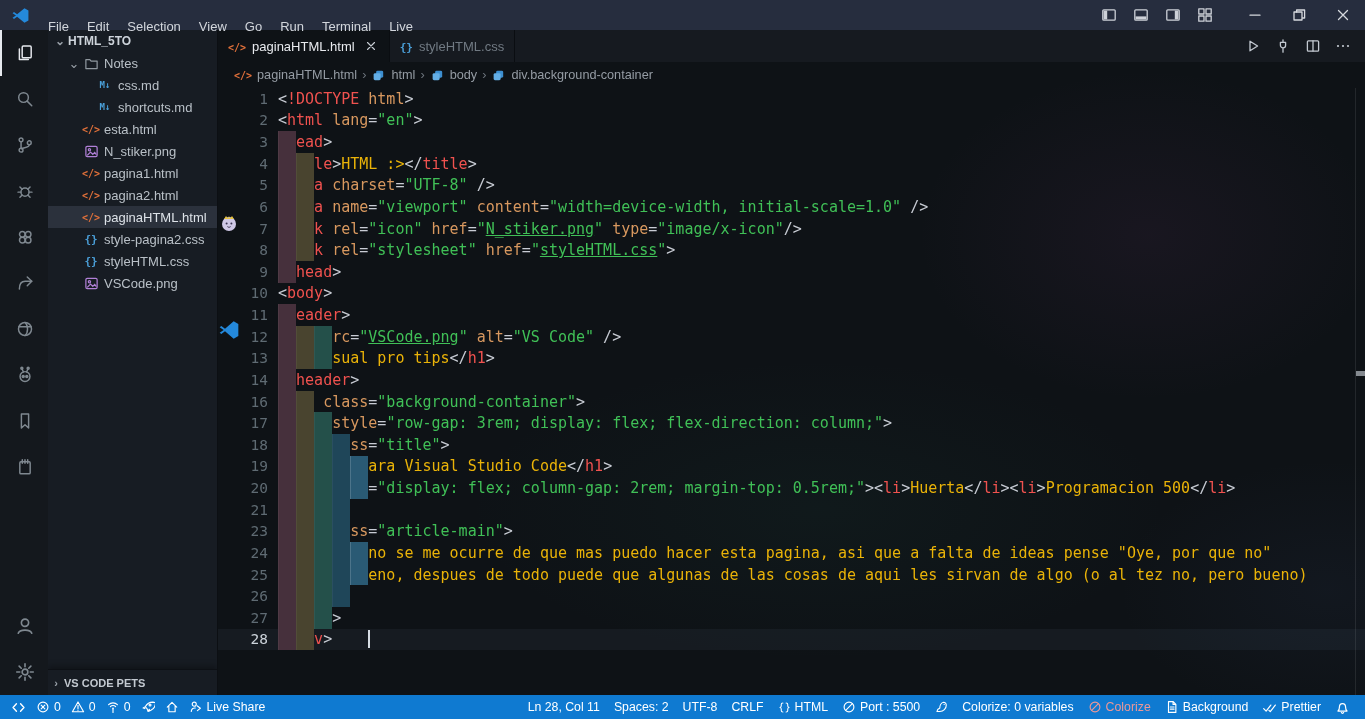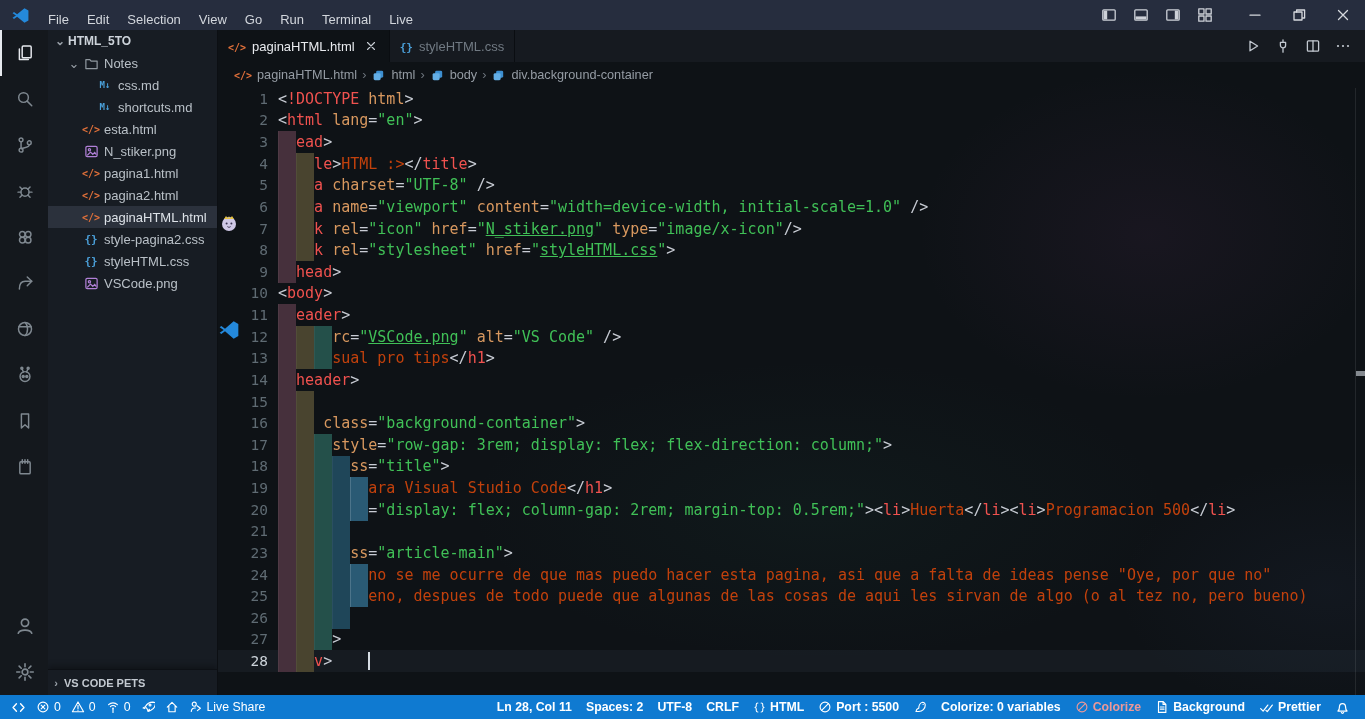--- a/index.html
+++ b/index.html
@@ -6,21 +6,21 @@
   html,body { width:1365px; height:719px; overflow:hidden; }
   body { position:relative; background:#0e1216; font-family:"Liberation Sans",sans-serif;
          color:#cfd3d9; font-size:13px; -webkit-font-smoothing:antialiased; }
   svg { display:block; }
 
   
   .titlebar { position:absolute; left:0; top:0; width:1365px; height:30px; background:#262d3e;
               display:flex; align-items:center; z-index:30; }
   .tb-logo { padding:0 10px 0 12px; }
   .menu { display:flex; align-items:center; }
-  .menu-item { padding:5px 9px; height:30px; line-height:30px; color:#d2d6dc; cursor:default; }
+  .menu-item { padding:12px 9px; height:30px; line-height:30px; color:#d2d6dc; cursor:default; }
   .tb-title { position:absolute; left:0; right:0; text-align:center; color:#c6cbd4; pointer-events:none; font-size:12.7px; }
   .tb-right { margin-left:auto; display:flex; align-items:center; height:30px; }
   .tb-layout { display:flex; align-items:center; gap:16px; padding-right:20px; color:#cdd1d8; }
   .win-btn { width:44px; height:30px; display:flex; align-items:center; justify-content:center; color:#d6d9de; }
 
   
   .activitybar { position:absolute; left:0; top:30px; bottom:24px; width:48px; background:#14181d; z-index:20;
                  display:flex; flex-direction:column; }
   .ab-icon { width:48px; height:46px; display:flex; align-items:center; justify-content:center;
              color:#7f8890; border-left:2px solid transparent; }
@@ -72,33 +72,33 @@
   .line.cur .ln { color:#ccd3da; }
   .lc { position:relative; padding-left:10px; height:100%; display:flex; align-items:center; flex:1; overflow:hidden; }
   .bar { position:absolute; top:0; bottom:0; width:2ch; border-left:1px solid rgba(255,255,255,.05); }
   .b0 { background:#46303c; } .b1 { background:#49442f; } .b2 { background:#24504a; }
   .b3 { background:#1f4659; } .b4 { background:#2a5a74; border-left-color:rgba(255,255,255,.16); }
   .tok-p   { color:#c8ccd4; }
   .tok-tag { color:#f0524f; }
   .tok-attr{ color:#d8985f; }
   .tok-str { color:#40c057; }
   .tok-link{ color:#40c057; text-decoration:underline; }
-  .tok-txt { color:#c2410c; }
+  .tok-txt { color:#eab308; }
   .caret { position:absolute; width:2px; height:18px; background:#d7dde4; }
 
   .scroll-sep { position:absolute; top:58px; bottom:0; right:9px; width:1px; background:rgba(255,255,255,.09); }
   .scroll-mark { position:absolute; right:0; width:9px; height:5px; background:#9aa0a6; opacity:.85; }
 
   
   .statusbar { position:absolute; left:0; right:0; bottom:0; height:24px; background:#0f7ad1; color:#fff;
                display:flex; align-items:center; font-size:12.3px; z-index:40; padding:0 8px 0 6px; }
   .sb-group { display:flex; align-items:center; height:24px; }
   .sb-item { display:flex; align-items:center; gap:4px; padding:0 5px; height:24px; white-space:nowrap; }
   .sb-right { margin-left:auto; display:flex; align-items:center; }
-  .sb-right .sb-item { padding:8px 7px;font-weight:bold; }
+  .sb-right .sb-item { padding:8px 7px; }
 </style>
 </head>
 <body>
 
 <div class="titlebar">
   <span class="tb-logo">
       <svg width="17" height="17" viewBox="0 0 30 30">
         <path fill="#2489db" d="M22 2 L9 13 3.5 9 1 11 7 15 1 19 3.5 21 9 17 22 28 29 24 V6 Z"></path>
       </svg>
     </span>
@@ -443,21 +443,20 @@
       <div class="line"><span class="ln">5</span><span class="lc"><span class="bar b0" style="left: calc(0ch + 10px);"></span><span class="bar b1" style="left: calc(2ch + 10px);"></span>    <span class="tok-p">&lt;</span><span class="tok-tag">meta</span><span class="tok-attr"> charset</span><span class="tok-p">=</span><span class="tok-str">"UTF-8"</span><span class="tok-p"> /&gt;</span></span></div>
       <div class="line"><span class="ln">6</span><span class="lc"><span class="bar b0" style="left: calc(0ch + 10px);"></span><span class="bar b1" style="left: calc(2ch + 10px);"></span>    <span class="tok-p">&lt;</span><span class="tok-tag">meta</span><span class="tok-attr"> name</span><span class="tok-p">=</span><span class="tok-str">"viewport"</span><span class="tok-attr"> content</span><span class="tok-p">=</span><span class="tok-str">"width=device-width, initial-scale=1.0"</span><span class="tok-p"> /&gt;</span></span></div>
       <div class="line"><span class="ln">7</span><span class="lc"><span class="bar b0" style="left: calc(0ch + 10px);"></span><span class="bar b1" style="left: calc(2ch + 10px);"></span>    <span class="tok-p">&lt;</span><span class="tok-tag">link</span><span class="tok-attr"> rel</span><span class="tok-p">=</span><span class="tok-str">"icon"</span><span class="tok-attr"> href</span><span class="tok-p">=</span><span class="tok-str">"</span><span class="tok-link">N_stiker.png</span><span class="tok-str">"</span><span class="tok-attr"> type</span><span class="tok-p">=</span><span class="tok-str">"image/x-icon"</span><span class="tok-p">/&gt;</span></span></div>
       <div class="line"><span class="ln">8</span><span class="lc"><span class="bar b0" style="left: calc(0ch + 10px);"></span><span class="bar b1" style="left: calc(2ch + 10px);"></span>    <span class="tok-p">&lt;</span><span class="tok-tag">link</span><span class="tok-attr"> rel</span><span class="tok-p">=</span><span class="tok-str">"stylesheet"</span><span class="tok-attr"> href</span><span class="tok-p">=</span><span class="tok-str">"</span><span class="tok-link">styleHTML.css</span><span class="tok-str">"</span><span class="tok-p">&gt;</span></span></div>
       <div class="line"><span class="ln">9</span><span class="lc"><span class="bar b0" style="left: calc(0ch + 10px);"></span>  <span class="tok-p">&lt;/</span><span class="tok-tag">head</span><span class="tok-p">&gt;</span></span></div>
       <div class="line"><span class="ln">10</span><span class="lc"><span class="tok-p">&lt;</span><span class="tok-tag">body</span><span class="tok-p">&gt;</span></span></div>
       <div class="line"><span class="ln">11</span><span class="lc"><span class="bar b0" style="left: calc(0ch + 10px);"></span>  <span class="tok-p">&lt;</span><span class="tok-tag">header</span><span class="tok-p">&gt;</span></span></div>
       <div class="line"><span class="ln">12</span><span class="lc"><span class="bar b0" style="left: calc(0ch + 10px);"></span><span class="bar b1" style="left: calc(2ch + 10px);"></span><span class="bar b2" style="left: calc(4ch + 10px);"></span>      <span class="tok-p">&lt;</span><span class="tok-tag">img</span><span class="tok-attr"> src</span><span class="tok-p">=</span><span class="tok-str">"</span><span class="tok-link">VSCode.png</span><span class="tok-str">"</span><span class="tok-attr"> alt</span><span class="tok-p">=</span><span class="tok-str">"VS Code"</span><span class="tok-p"> /&gt;</span></span></div>
       <div class="line"><span class="ln">13</span><span class="lc"><span class="bar b0" style="left: calc(0ch + 10px);"></span><span class="bar b1" style="left: calc(2ch + 10px);"></span><span class="bar b2" style="left: calc(4ch + 10px);"></span>      <span class="tok-p">&lt;</span><span class="tok-tag">h1</span><span class="tok-p">&gt;</span><span class="tok-txt">Visual pro tips</span><span class="tok-p">&lt;/</span><span class="tok-tag">h1</span><span class="tok-p">&gt;</span></span></div>
       <div class="line"><span class="ln">14</span><span class="lc"><span class="bar b0" style="left: calc(0ch + 10px);"></span>  <span class="tok-p">&lt;/</span><span class="tok-tag">header</span><span class="tok-p">&gt;</span></span></div>
-      <div class="line"><span class="ln">15</span><span class="lc"><span class="bar b0" style="left: calc(0ch + 10px);"></span><span class="bar b1" style="left: calc(2ch + 10px);"></span>    </span></div>
       <div class="line"><span class="ln">16</span><span class="lc"><span class="bar b0" style="left: calc(0ch + 10px);"></span><span class="bar b1" style="left: calc(2ch + 10px);"></span>    <span class="tok-p">&lt;</span><span class="tok-tag">div</span><span class="tok-attr"> class</span><span class="tok-p">=</span><span class="tok-str">"background-container"</span><span class="tok-p">&gt;</span></span></div>
       <div class="line"><span class="ln">17</span><span class="lc"><span class="bar b0" style="left: calc(0ch + 10px);"></span><span class="bar b1" style="left: calc(2ch + 10px);"></span><span class="bar b2" style="left: calc(4ch + 10px);"></span>      <span class="tok-p">&lt;</span><span class="tok-tag">main</span><span class="tok-attr"> style</span><span class="tok-p">=</span><span class="tok-str">"row-gap: 3rem; display: flex; flex-direction: column;"</span><span class="tok-p">&gt;</span></span></div>
       <div class="line"><span class="ln">18</span><span class="lc"><span class="bar b0" style="left: calc(0ch + 10px);"></span><span class="bar b1" style="left: calc(2ch + 10px);"></span><span class="bar b2" style="left: calc(4ch + 10px);"></span><span class="bar b3" style="left: calc(6ch + 10px);"></span>        <span class="tok-p">&lt;</span><span class="tok-tag">div</span><span class="tok-attr"> class</span><span class="tok-p">=</span><span class="tok-str">"title"</span><span class="tok-p">&gt;</span></span></div>
       <div class="line"><span class="ln">19</span><span class="lc"><span class="bar b0" style="left: calc(0ch + 10px);"></span><span class="bar b1" style="left: calc(2ch + 10px);"></span><span class="bar b2" style="left: calc(4ch + 10px);"></span><span class="bar b3" style="left: calc(6ch + 10px);"></span><span class="bar b4" style="left: calc(8ch + 10px);"></span>          <span class="tok-p">&lt;</span><span class="tok-tag">h1</span><span class="tok-p">&gt;</span><span class="tok-txt">Tips para Visual Studio Code</span><span class="tok-p">&lt;/</span><span class="tok-tag">h1</span><span class="tok-p">&gt;</span></span></div>
       <div class="line"><span class="ln">20</span><span class="lc"><span class="bar b0" style="left: calc(0ch + 10px);"></span><span class="bar b1" style="left: calc(2ch + 10px);"></span><span class="bar b2" style="left: calc(4ch + 10px);"></span><span class="bar b3" style="left: calc(6ch + 10px);"></span><span class="bar b4" style="left: calc(8ch + 10px);"></span>          <span class="tok-p">&lt;</span><span class="tok-tag">div</span><span class="tok-attr"> style</span><span class="tok-p">=</span><span class="tok-str">"display: flex; column-gap: 2rem; margin-top: 0.5rem;"</span><span class="tok-p">&gt;</span><span class="tok-p">&lt;</span><span class="tok-tag">li</span><span class="tok-p">&gt;</span><span class="tok-txt">Huerta</span><span class="tok-p">&lt;/</span><span class="tok-tag">li</span><span class="tok-p">&gt;</span><span class="tok-p">&lt;</span><span class="tok-tag">li</span><span class="tok-p">&gt;</span><span class="tok-txt">Programacion 500</span><span class="tok-p">&lt;/</span><span class="tok-tag">li</span><span class="tok-p">&gt;</span></span></div>
       <div class="line"><span class="ln">21</span><span class="lc"><span class="bar b0" style="left: calc(0ch + 10px);"></span><span class="bar b1" style="left: calc(2ch + 10px);"></span><span class="bar b2" style="left: calc(4ch + 10px);"></span><span class="bar b3" style="left: calc(6ch + 10px);"></span>        <span class="tok-p">&lt;/</span><span class="tok-tag">div</span><span class="tok-p">&gt;</span></span></div>
       <div class="line"><span class="ln">23</span><span class="lc"><span class="bar b0" style="left: calc(0ch + 10px);"></span><span class="bar b1" style="left: calc(2ch + 10px);"></span><span class="bar b2" style="left: calc(4ch + 10px);"></span><span class="bar b3" style="left: calc(6ch + 10px);"></span>        <span class="tok-p">&lt;</span><span class="tok-tag">div</span><span class="tok-attr"> class</span><span class="tok-p">=</span><span class="tok-str">"article-main"</span><span class="tok-p">&gt;</span></span></div>
       <div class="line"><span class="ln">24</span><span class="lc"><span class="bar b0" style="left: calc(0ch + 10px);"></span><span class="bar b1" style="left: calc(2ch + 10px);"></span><span class="bar b2" style="left: calc(4ch + 10px);"></span><span class="bar b3" style="left: calc(6ch + 10px);"></span><span class="bar b4" style="left: calc(8ch + 10px);"></span>          <span class="tok-p">&lt;</span><span class="tok-tag">p</span><span class="tok-p">&gt;</span><span class="tok-txt">Bueno, no se me ocurre de que mas puedo hacer esta pagina, asi que a falta de ideas pense "Oye, por que no"</span></span></div>
       <div class="line"><span class="ln">25</span><span class="lc"><span class="bar b0" style="left: calc(0ch + 10px);"></span><span class="bar b1" style="left: calc(2ch + 10px);"></span><span class="bar b2" style="left: calc(4ch + 10px);"></span><span class="bar b3" style="left: calc(6ch + 10px);"></span><span class="bar b4" style="left: calc(8ch + 10px);"></span>          <span class="tok-p">&lt;</span><span class="tok-tag">p</span><span class="tok-p">&gt;</span><span class="tok-txt">Pero bueno, despues de todo puede que algunas de las cosas de aqui les sirvan de algo (o al tez no, pero bueno)</span></span></div>
       <div class="line"><span class="ln">26</span><span class="lc"><span class="bar b0" style="left: calc(0ch + 10px);"></span><span class="bar b1" style="left: calc(2ch + 10px);"></span><span class="bar b2" style="left: calc(4ch + 10px);"></span><span class="bar b3" style="left: calc(6ch + 10px);"></span>        <span class="tok-p">&lt;/</span><span class="tok-tag">div</span><span class="tok-p">&gt;</span></span></div>

